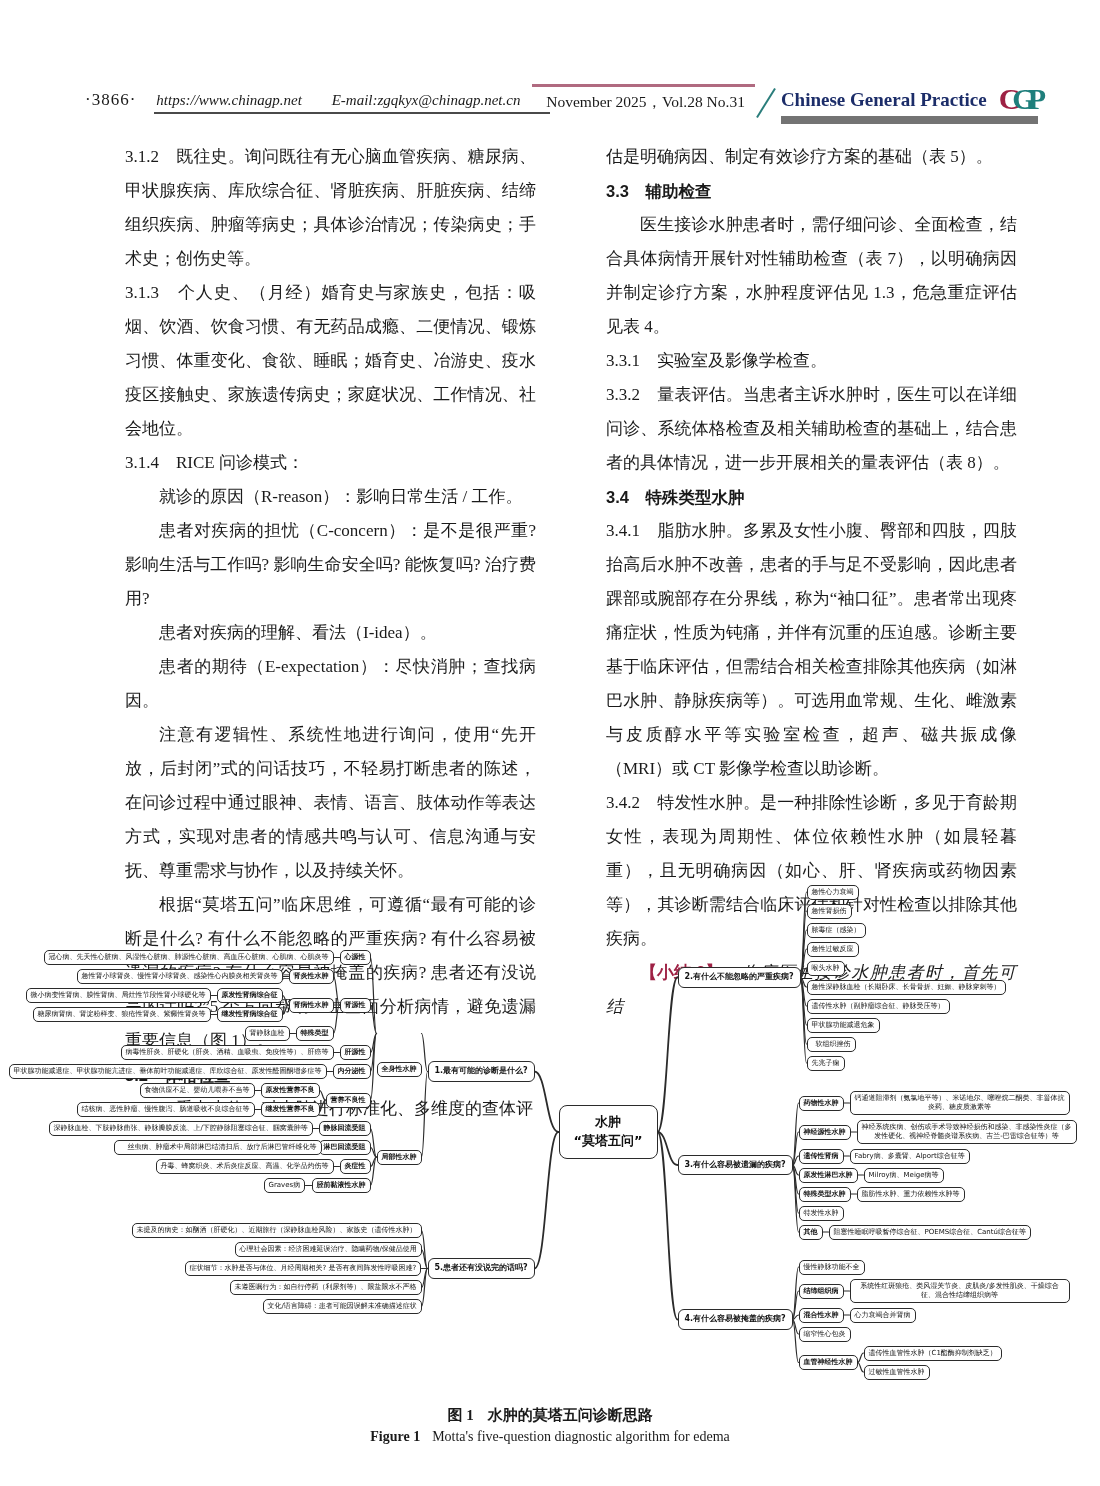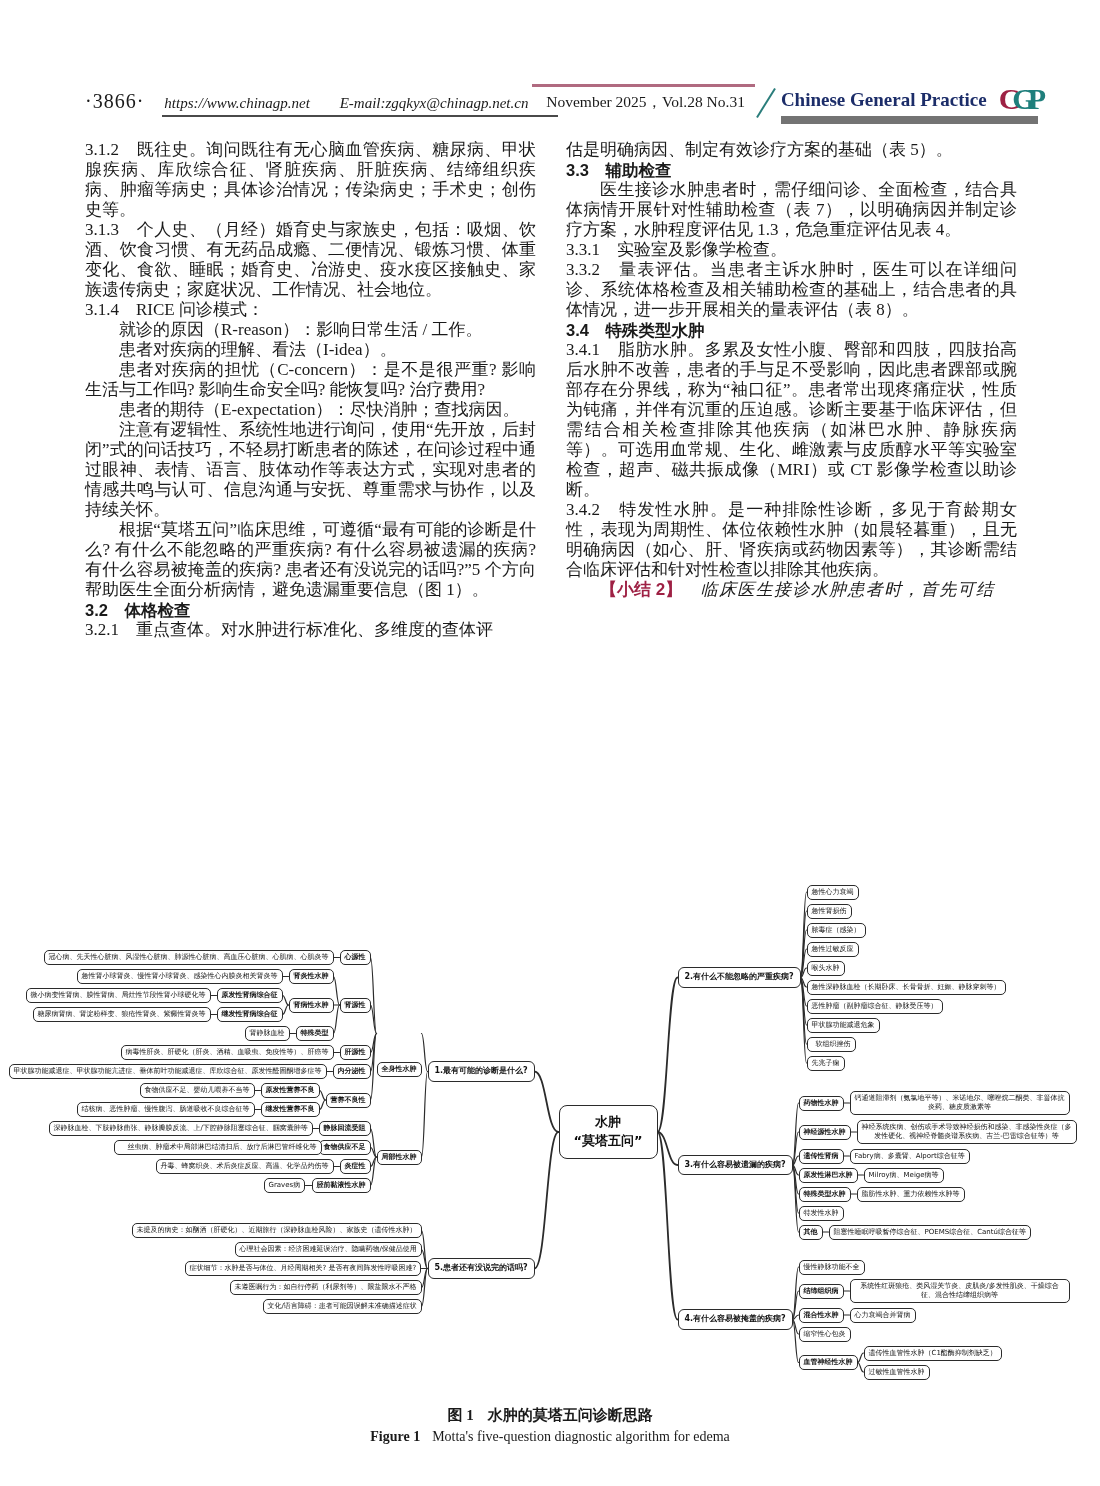--- a/index.html
+++ b/index.html
@@ -1,39 +1,39 @@
 <!DOCTYPE html>
 <html><head>
 <meta charset="utf-8">
 <style>
   html,body{margin:0;padding:0;background:#fff;}
   .page{position:relative;width:1100px;height:1486px;background:#fff;overflow:hidden;
         font-family:"Liberation Serif","DejaVu Serif",serif;color:#1a1a1a;}
   
   .hdr{position:absolute;top:84px;left:85px;right:62px;height:42px;}
   .hdr-left{position:absolute;left:0;top:6px;white-space:nowrap;}
-  .pageno{font-size:20px;letter-spacing:1px;}
+  .pageno{font-size:17px;letter-spacing:1px;}
   .hdr-links{display:inline-block;margin-left:14px;font-style:italic;font-size:15px;
              border-bottom:2px solid #4a4a4a;padding:0 4px 3px 2px;}
   .hdr-links span{margin-right:26px;}
   .hdr-right{position:absolute;right:0;top:0;height:40px;}
   .issue-wrap{display:inline-block;vertical-align:top;border-top:3px solid #b06a80;
               padding:5px 10px 0 14px;font-size:15.5px;margin-right:4px;}
   .diag{display:inline-block;vertical-align:top;width:2px;height:34px;background:#2a7d7b;
         transform:rotate(32deg);margin:2px 10px 0 2px;}
   .brand{display:inline-block;vertical-align:top;padding-top:2px;border-bottom:8px solid #737373;padding-bottom:4px;}
   .jname{font-family:"Liberation Serif",serif;font-weight:bold;font-size:19px;color:#1c2d69;}
   .logo{font-family:"Liberation Serif",serif;font-weight:bold;font-size:30px;line-height:26px;
         letter-spacing:-8px;margin-left:8px;vertical-align:-3px;}
   .logo .lc{color:#9e2144;}
   .logo .lg{color:#1f7f7c;}
   .logo .lp{color:#1f7f7c;}
   
   .columns{position:absolute;top:140px;left:85px;width:932px;display:flex;gap:30px;}
-  .col{width:451px;font-size:17px;line-height:20px;text-align:justify;}
+  .col{width:451px;font-size:17px;line-height:34px;text-align:justify;margin-left:40px;}
   .para{margin:0;}
   .para.ind{text-indent:2em;}
   .para.head{font-family:"Liberation Sans","DejaVu Sans",sans-serif;font-weight:bold;font-size:16.5px;}
   .summary .sum-label{color:#9e2144;font-weight:bold;font-family:"Liberation Sans",sans-serif;}
   .summary{text-indent:2em;}
   .summary .sum-text{font-style:italic;letter-spacing:0.08em;}
   
   .fig{position:absolute;top:870px;left:10px;width:1080px;}
   #mindmap{position:relative;width:1080px;height:530px;}
   #mindmap svg{position:absolute;left:0;top:0;z-index:0;}
@@ -73,22 +73,22 @@
       </span>
     </div>
   </header>
 
   <main class="columns">
     <div class="col" id="col-left">
         <p class="para body">3.1.2　既往史。询问既往有无心脑血管疾病、糖尿病、甲状腺疾病、库欣综合征、肾脏疾病、肝脏疾病、结缔组织疾病、肿瘤等病史；具体诊治情况；传染病史；手术史；创伤史等。</p>
         <p class="para body">3.1.3　个人史、（月经）婚育史与家族史，包括：吸烟、饮酒、饮食习惯、有无药品成瘾、二便情况、锻炼习惯、体重变化、食欲、睡眠；婚育史、冶游史、疫水疫区接触史、家族遗传病史；家庭状况、工作情况、社会地位。</p>
         <p class="para body">3.1.4　RICE 问诊模式：</p>
         <p class="para body ind">就诊的原因（R-reason）：影响日常生活 / 工作。</p>
+        <p class="para body ind">患者对疾病的担忧（C-concern）：是不是很严重? 影响生活与工作吗? 影响生命安全吗? 能恢复吗? 治疗费用?</p>
         <p class="para body ind">患者对疾病的理解、看法（I-idea）。</p>
-        <p class="para body ind">患者对疾病的担忧（C-concern）：是不是很严重? 影响生活与工作吗? 影响生命安全吗? 能恢复吗? 治疗费用?</p>
         <p class="para body ind">患者的期待（E-expectation）：尽快消肿；查找病因。</p>
         <p class="para body ind">注意有逻辑性、系统性地进行询问，使用“先开放，后封闭”式的问话技巧，不轻易打断患者的陈述，在问诊过程中通过眼神、表情、语言、肢体动作等表达方式，实现对患者的情感共鸣与认可、信息沟通与安抚、尊重需求与协作，以及持续关怀。</p>
         <p class="para body ind">根据“莫塔五问”临床思维，可遵循“最有可能的诊断是什么? 有什么不能忽略的严重疾病? 有什么容易被遗漏的疾病? 有什么容易被掩盖的疾病? 患者还有没说完的话吗?”5 个方向帮助医生全面分析病情，避免遗漏重要信息（图 1）。</p>
         <p class="para head">3.2　体格检查</p>
         <p class="para body">3.2.1　重点查体。对水肿进行标准化、多维度的查体评</p>
       </div>
     <div class="col" id="col-right">
         <p class="para body">估是明确病因、制定有效诊疗方案的基础（表 5）。</p>
         <p class="para head">3.3　辅助检查</p>
         <p class="para body ind">医生接诊水肿患者时，需仔细问诊、全面检查，结合具体病情开展针对性辅助检查（表 7），以明确病因并制定诊疗方案，水肿程度评估见 1.3，危急重症评估见表 4。</p>
@@ -201,40 +201,40 @@
         <div class="mm-node mm-mid" style="left: 322.5px; top: 194px;">内分泌性</div>
         <div class="mm-node mm-leaf-l" style="left: -1.5px; top: 194px;">甲状腺功能减退症、甲状腺功能亢进症、垂体前叶功能减退症、库欣综合征、原发性醛固酮增多症等</div>
         <div class="mm-node mm-mid" style="left: 315.5px; top: 222.5px;">营养不良性</div>
         <div class="mm-node mm-mid" style="left: 250.5px; top: 213px;">原发性营养不良</div>
         <div class="mm-node mm-leaf-l" style="left: 129.5px; top: 213px;">食物供应不足、婴幼儿喂养不当等</div>
         <div class="mm-node mm-mid" style="left: 250.5px; top: 232px;">继发性营养不良</div>
         <div class="mm-node mm-leaf-l" style="left: 66.5px; top: 232px;">结核病、恶性肿瘤、慢性腹泻、肠道吸收不良综合征等</div>
         <div class="mm-node mm-mid" style="left: 366.5px; top: 279.5px;">局部性水肿</div>
         <div class="mm-node mm-mid" style="left: 308.5px; top: 251px;">静脉回流受阻</div>
         <div class="mm-node mm-leaf-l" style="left: 38.5px; top: 251px;">深静脉血栓、下肢静脉曲张、静脉瓣膜反流、上/下腔静脉阻塞综合征、腘窝囊肿等</div>
-        <div class="mm-node mm-mid" style="left: 308.5px; top: 270px;">食物供应不足</div>
+        <div class="mm-node mm-mid" style="left: 308.5px; top: 270px;">淋巴回流受阻</div>
         <div class="mm-node mm-leaf-l" style="left: 103.5px; top: 270px; padding-left: 13px;">丝虫病、肿瘤术中局部淋巴结清扫后、放疗后淋巴管纤维化等</div>
         <div class="mm-node mm-mid" style="left: 329.5px; top: 289px;">炎症性</div>
         <div class="mm-node mm-leaf-l" style="left: 145.5px; top: 289px;">丹毒、蜂窝织炎、术后炎症反应、高温、化学品灼伤等</div>
         <div class="mm-node mm-mid" style="left: 301.5px; top: 308px;">胫前黏液性水肿</div>
         <div class="mm-node mm-leaf-l" style="left: 253.5px; top: 308px;">Graves病</div>
         <div class="mm-node mm-root" style="left: 417.5px; top: 388px;">5.患者还有没说完的话吗?</div>
         <div class="mm-node mm-leaf-l" style="left: 121.5px; top: 353px;">未提及的病史：如酗酒（肝硬化）、近期旅行（深静脉血栓风险）、家族史（遗传性水肿）</div>
         <div class="mm-node mm-leaf-l" style="left: 224.5px; top: 372px;">心理社会因素：经济困难延误治疗、隐瞒药物/保健品使用</div>
         <div class="mm-node mm-leaf-l" style="left: 174.5px; top: 391px;">症状细节：水肿是否与体位、月经周期相关? 是否有夜间阵发性呼吸困难?</div>
         <div class="mm-node mm-leaf-l" style="left: 219.5px; top: 410px;">未遵医嘱行为：如自行停药（利尿剂等）、限盐限水不严格</div>
         <div class="mm-node mm-leaf-l" style="left: 252.5px; top: 429px;">文化/语言障碍：患者可能因误解未准确描述症状</div>
         <div class="mm-node mm-root" style="left: 667.5px; top: 97px;">2.有什么不能忽略的严重疾病?</div>
         <div class="mm-node mm-leaf-r" style="left: 796.5px; top: 14.5px;">急性心力衰竭</div>
         <div class="mm-node mm-leaf-r" style="left: 796.5px; top: 33.5px;">急性肾损伤</div>
         <div class="mm-node mm-leaf-r" style="left: 796.5px; top: 52.5px;">脓毒症（感染）</div>
         <div class="mm-node mm-leaf-r" style="left: 796.5px; top: 71.5px;">急性过敏反应</div>
         <div class="mm-node mm-leaf-r" style="left: 796.5px; top: 90.5px;">喉头水肿</div>
         <div class="mm-node mm-leaf-r" style="left: 796.5px; top: 109.5px;">急性深静脉血栓（长期卧床、长骨骨折、妊娠、静脉穿刺等）</div>
-        <div class="mm-node mm-leaf-r" style="left: 796.5px; top: 128.5px;">恶性肿瘤（副肿瘤综合征、静脉受压等）</div>
+        <div class="mm-node mm-leaf-r" style="left: 796.5px; top: 128.5px;">遗传性水肿（副肿瘤综合征、静脉受压等）</div>
         <div class="mm-node mm-leaf-r" style="left: 796.5px; top: 147.5px;">甲状腺功能减退危象</div>
         <div class="mm-node mm-leaf-r" style="left: 796.5px; top: 166.5px; padding-left: 8px;">软组织挫伤</div>
         <div class="mm-node mm-leaf-r" style="left: 796.5px; top: 185.5px; text-align: center;">先兆子痫</div>
         <div class="mm-node mm-root" style="left: 667.5px; top: 284.5px;">3.有什么容易被遗漏的疾病?</div>
         <div class="mm-node mm-mid" style="left: 788.5px; top: 225.5px;">药物性水肿</div>
         <div class="mm-node mm-leaf-r" style="left: 839.5px; top: 220.5px;">钙通道阻滞剂（氨氯地平等）、米诺地尔、噻唑烷二酮类、非甾体抗炎药、糖皮质激素等</div>
         <div class="mm-node mm-mid" style="left: 788.5px; top: 254.5px;">神经源性水肿</div>
         <div class="mm-node mm-leaf-r" style="left: 846.5px; top: 249.5px;">神经系统疾病、创伤或手术导致神经损伤和感染、非感染性炎症（多发性硬化、视神经脊髓炎谱系疾病、吉兰-巴雷综合征等）等</div>
         <div class="mm-node mm-mid" style="left: 788.5px; top: 278.5px;">遗传性肾病</div>
         <div class="mm-node mm-leaf-r" style="left: 839.5px; top: 278.5px;">Fabry病、多囊肾、Alport综合征等</div>

